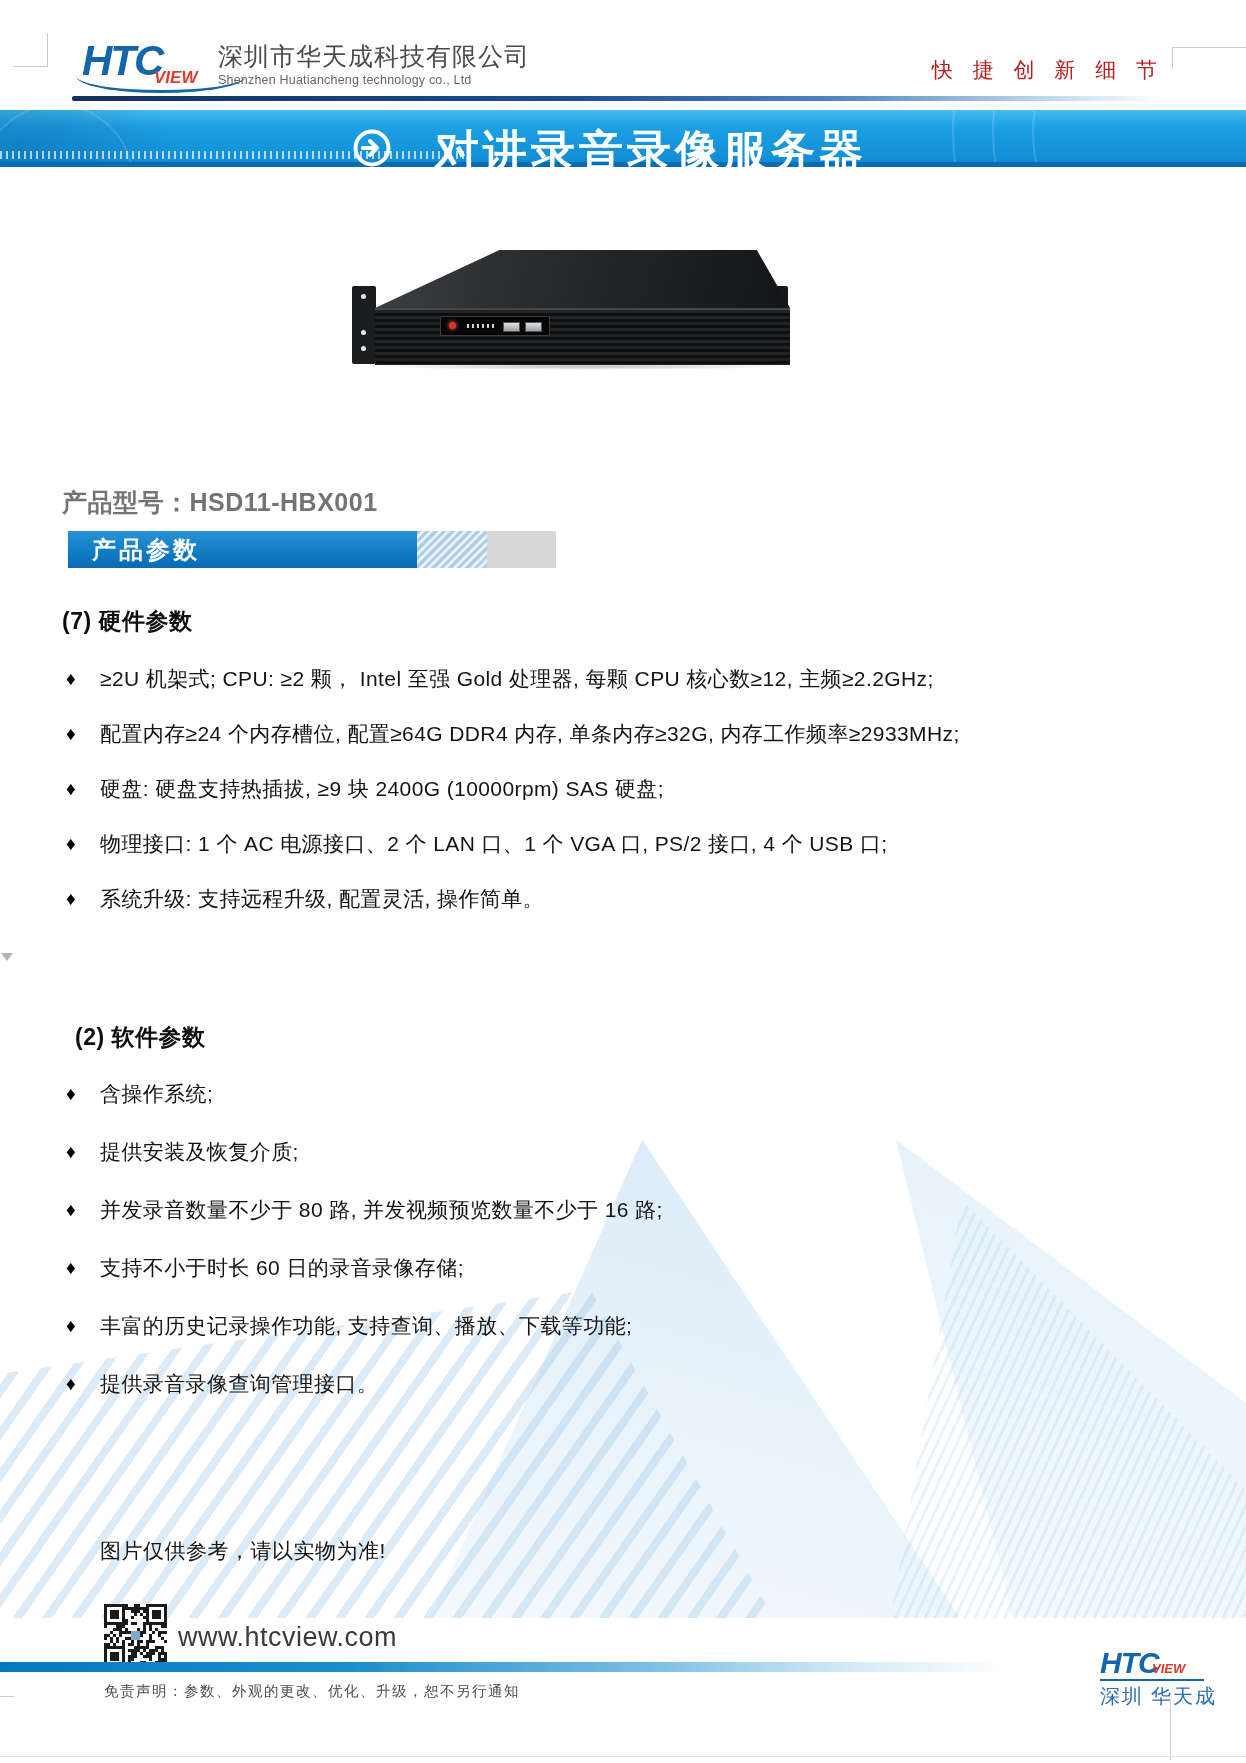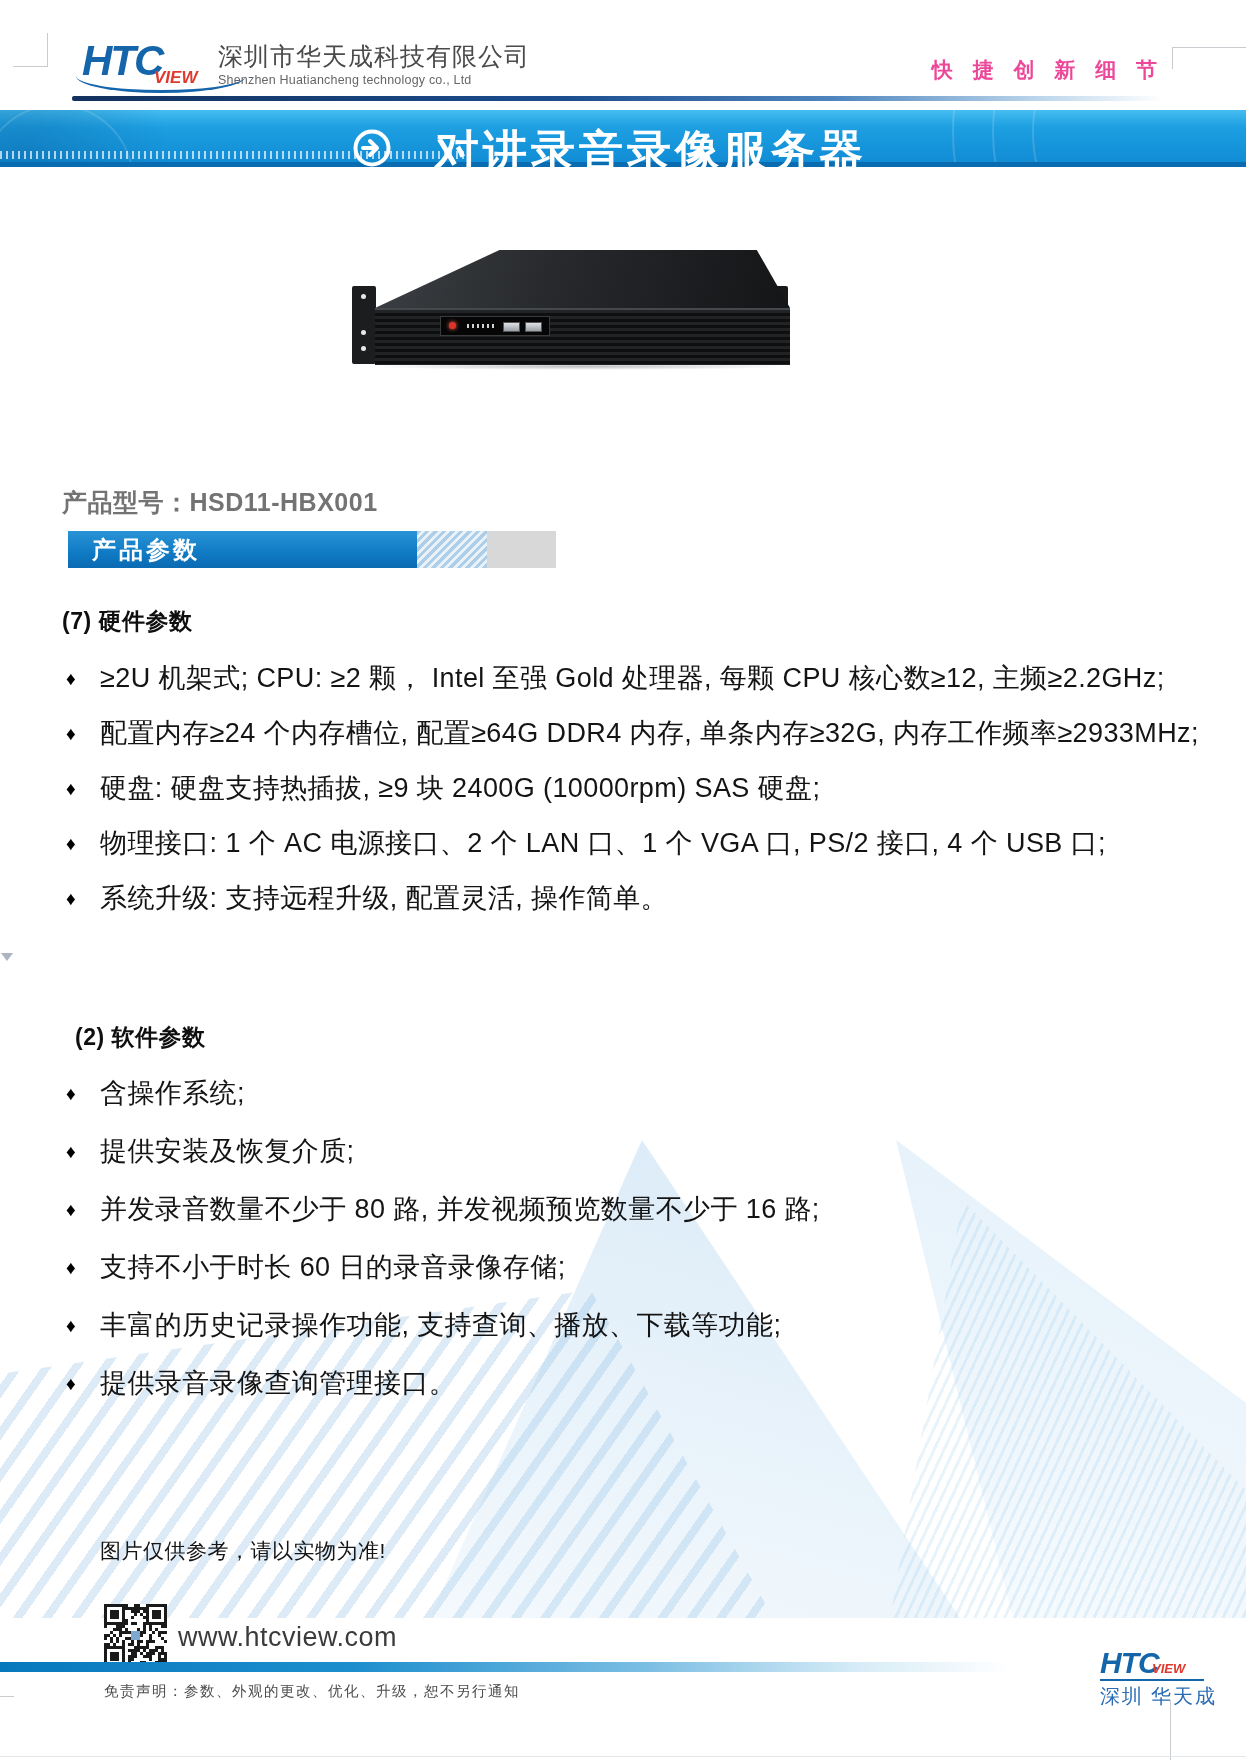--- a/index.html
+++ b/index.html
@@ -24,21 +24,21 @@
 
   
   .logo{left:82px;top:40px;width:170px;height:56px;}
   .logo-htc{font-size:42px;line-height:42px;font-weight:800;font-style:italic;color:#1565ab;letter-spacing:-2px;}
   .logo-view{position:absolute;left:72px;top:28px;color:#e0392e;font-size:17px;font-weight:800;font-style:italic;}
   .logo-swoosh{position:absolute;left:-6px;top:36px;width:170px;height:14px;
     border-bottom:3px solid #1565ab;border-radius:50%/0 0 100% 100%;}
   .company{left:218px;top:42px;}
   .company-cn{font-size:25px;color:#4a4a4a;letter-spacing:1px;line-height:28px;}
   .company-en{font-size:12.5px;color:#666;margin-top:3px;letter-spacing:.2px;}
-  .slogan{right:82px;top:56px;font-size:21px;color:#ec4899;letter-spacing:7px;font-weight:700;}
+  .slogan{right:82px;top:56px;font-size:21px;color:#b91c1c;letter-spacing:7px;font-weight:400;}
   .header-rule{left:72px;top:96px;width:1092px;height:5px;border-radius:2px;
     background:linear-gradient(to right,#12315e 0%,#1b4d8f 45%,#4f86bf 70%,#b9d3ea 88%,rgba(230,240,248,0) 100%);}
 
   
   .banner{left:0;top:110px;width:1246px;height:57px;overflow:hidden;
     background:linear-gradient(180deg,#45bdf0 0%,#1d9fe2 30%,#0f8ad3 100%);}
   .bn-bottom{position:absolute;left:0;bottom:0;width:100%;height:5px;background:#0a6cb0;}
   .bn-dots{position:absolute;left:0;bottom:8px;width:472px;height:8px;opacity:.8;
     background:repeating-linear-gradient(90deg,rgba(255,255,255,.85) 0 2px,rgba(255,255,255,0) 2px 6px);}
   .bn-swirl1{position:absolute;left:-90px;top:-70px;width:280px;height:280px;border-radius:50%;
@@ -84,21 +84,21 @@
   .pb-gray{position:absolute;left:419px;top:0;width:69px;height:37px;background:#d8d8d8;}
 
   
   .sec-heading{font-size:23px;font-weight:800;color:#0f0f0f;letter-spacing:.5px;}
   .sh1{left:62px;top:606px;} .sh2{left:75px;top:1022px;}
   .bullets{width:1140px;}
   .bl-hw{left:66px;top:664px;} .bl-sw{left:66px;top:1079px;}
   .bullet-row{display:flex;align-items:flex-start;height:29px;}
   .bl-hw .bullet-row{margin-bottom:26px;} .bl-sw .bullet-row{margin-bottom:29px;}
   .diamond{width:34px;flex:0 0 34px;font-size:19px;line-height:29px;color:#000;}
-  .bullet-text{font-size:27px;line-height:29px;white-space:nowrap;letter-spacing:.4px;color:#141414;}
+  .bullet-text{font-size:21px;line-height:29px;white-space:nowrap;letter-spacing:.4px;color:#141414;}
 
   
   .tri-marker{left:1px;top:953px;width:0;height:0;border-left:6px solid transparent;
     border-right:6px solid transparent;border-top:8px solid #97a1ac;opacity:.8;}
   .note{left:100px;top:1537px;font-size:21px;color:#151515;letter-spacing:.5px;}
   .qr{left:104px;top:1604px;width:63px;height:63px;background:#fff;
     display:grid;grid-template-columns:repeat(21,1fr);grid-template-rows:repeat(21,1fr);}
   .qr i{display:block;} .qr i.d{background:#1a1a1a;} .qr i.b{background:#7ea8d0;}
   .website{left:178px;top:1622px;font-size:27px;color:#3b3b3b;letter-spacing:.5px;}
   .footer-bar{left:0;top:1662px;width:1010px;height:10px;

